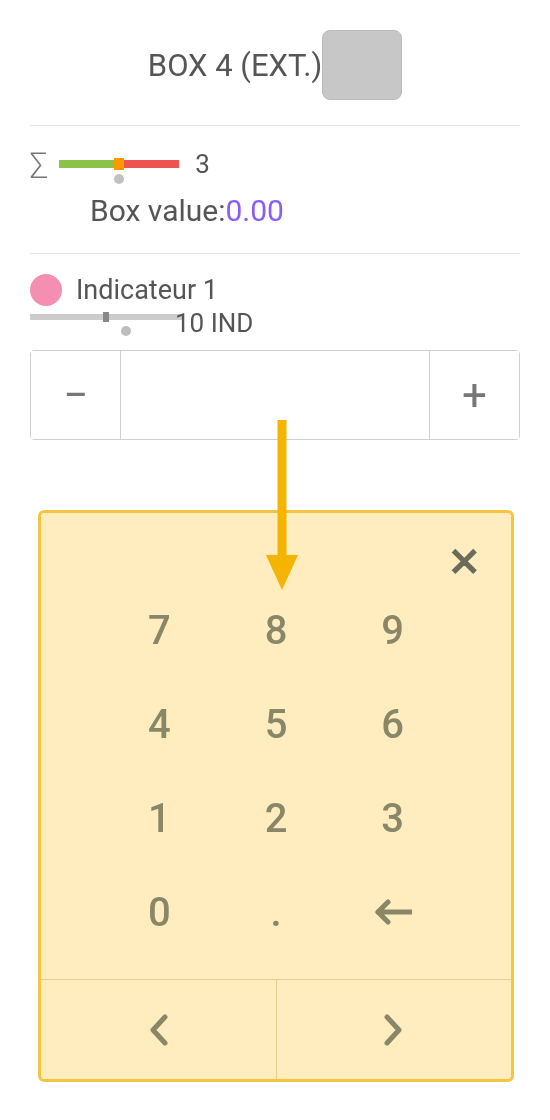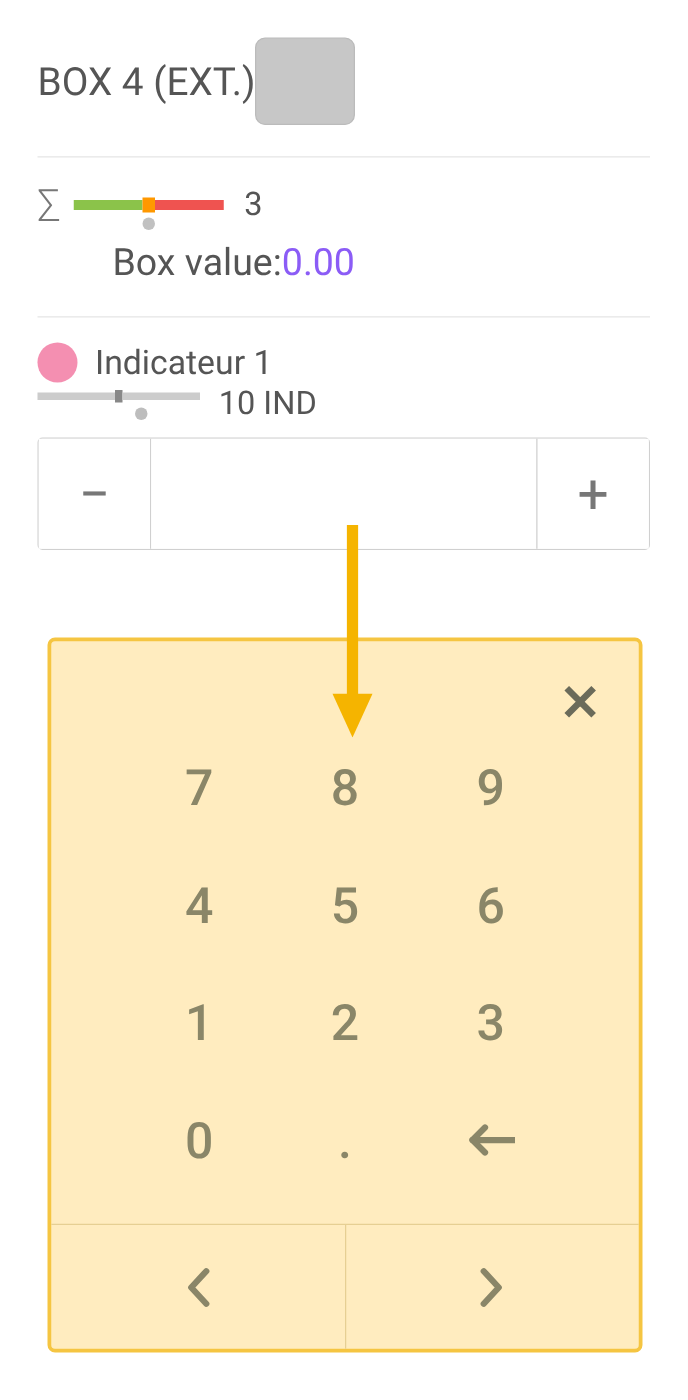--- a/index.html
+++ b/index.html
@@ -1,20 +1,20 @@
 <!DOCTYPE html>
 <html><head>
 <meta charset="utf-8">
 <style>
   * { box-sizing: border-box; margin: 0; padding: 0; }
   html, body { width: 550px; height: 1120px; font-family: -apple-system, BlinkMacSystemFont, "Segoe UI", Roboto, sans-serif; background: #fff; }
   .container { width: 100%; height: 100%; padding: 30px 30px 0 30px; position: relative; }
 
   
-  .header-row { display: flex; align-items: center; justify-content: flex-start; margin-bottom: 25px; }
+  .header-row { display: flex; align-items: center; justify-content: center; margin-bottom: 25px; }
   .title { font-size: 31px; font-weight: 400; color: #555; }
   .color-swatch { width: 80px; height: 70px; background: #c7c7c7; border: 1px solid #bbb; border-radius: 8px; }
 
   .divider { border: none; border-top: 1px solid #e5e5e5; margin: 0 0 20px 0; }
 
   
   .sigma-row { display: flex; align-items: center; gap: 12px; margin-bottom: 12px; }
   .sigma-icon { font-size: 30px; color: #777; font-weight: 300; }
   .bar-wrap { position: relative; width: 120px; }
   .bar-track { display: flex; height: 8px; width: 100%; }
@@ -26,21 +26,21 @@
 
   .box-value-row { display: flex; align-items: baseline; margin-left: 60px; margin-bottom: 25px; }
   .box-value-label { font-size: 30px; color: #555; }
   .box-value-num { font-size: 30px; color: #8b5cf6; }
 
   
   .indicator-row { display: flex; align-items: center; gap: 14px; margin-bottom: 8px; }
   .ind-dot { width: 32px; height: 32px; border-radius: 50%; background: #f48fb1; }
   .ind-label { font-size: 27px; color: #555; }
 
-  .ind-bar-wrap { position: relative; width: 130px; margin-bottom: 17px; }
+  .ind-bar-wrap { position: relative; width: 152px; margin-bottom: 17px; }
   .ind-bar-track { display: flex; height: 6px; width: 100%; }
   .ind-seg1 { flex: 1; background: #ccc; height: 6px; }
   .ind-seg-mid { width: 6px; background: #888; height: 10px; margin-top: -2px; }
   .ind-seg2 { flex: 1; background: #ccc; height: 6px; }
   .ind-dot-g { position: absolute; left: 60%; top: 12px; width: 10px; height: 10px; border-radius: 50%; background: #bdbdbd; }
   .ind-count-row { position: absolute; left: 145px; top: -6px; font-size: 26px; color: #555; white-space: nowrap; }
 
   
   .stepper { display: flex; border: 1px solid #d0d0d0; border-radius: 4px; height: 90px; margin-top: 30px; }
   .stepper-btn { width: 90px; display: flex; align-items: center; justify-content: center; font-size: 44px; color: #777; background: #fff; cursor: pointer; }

